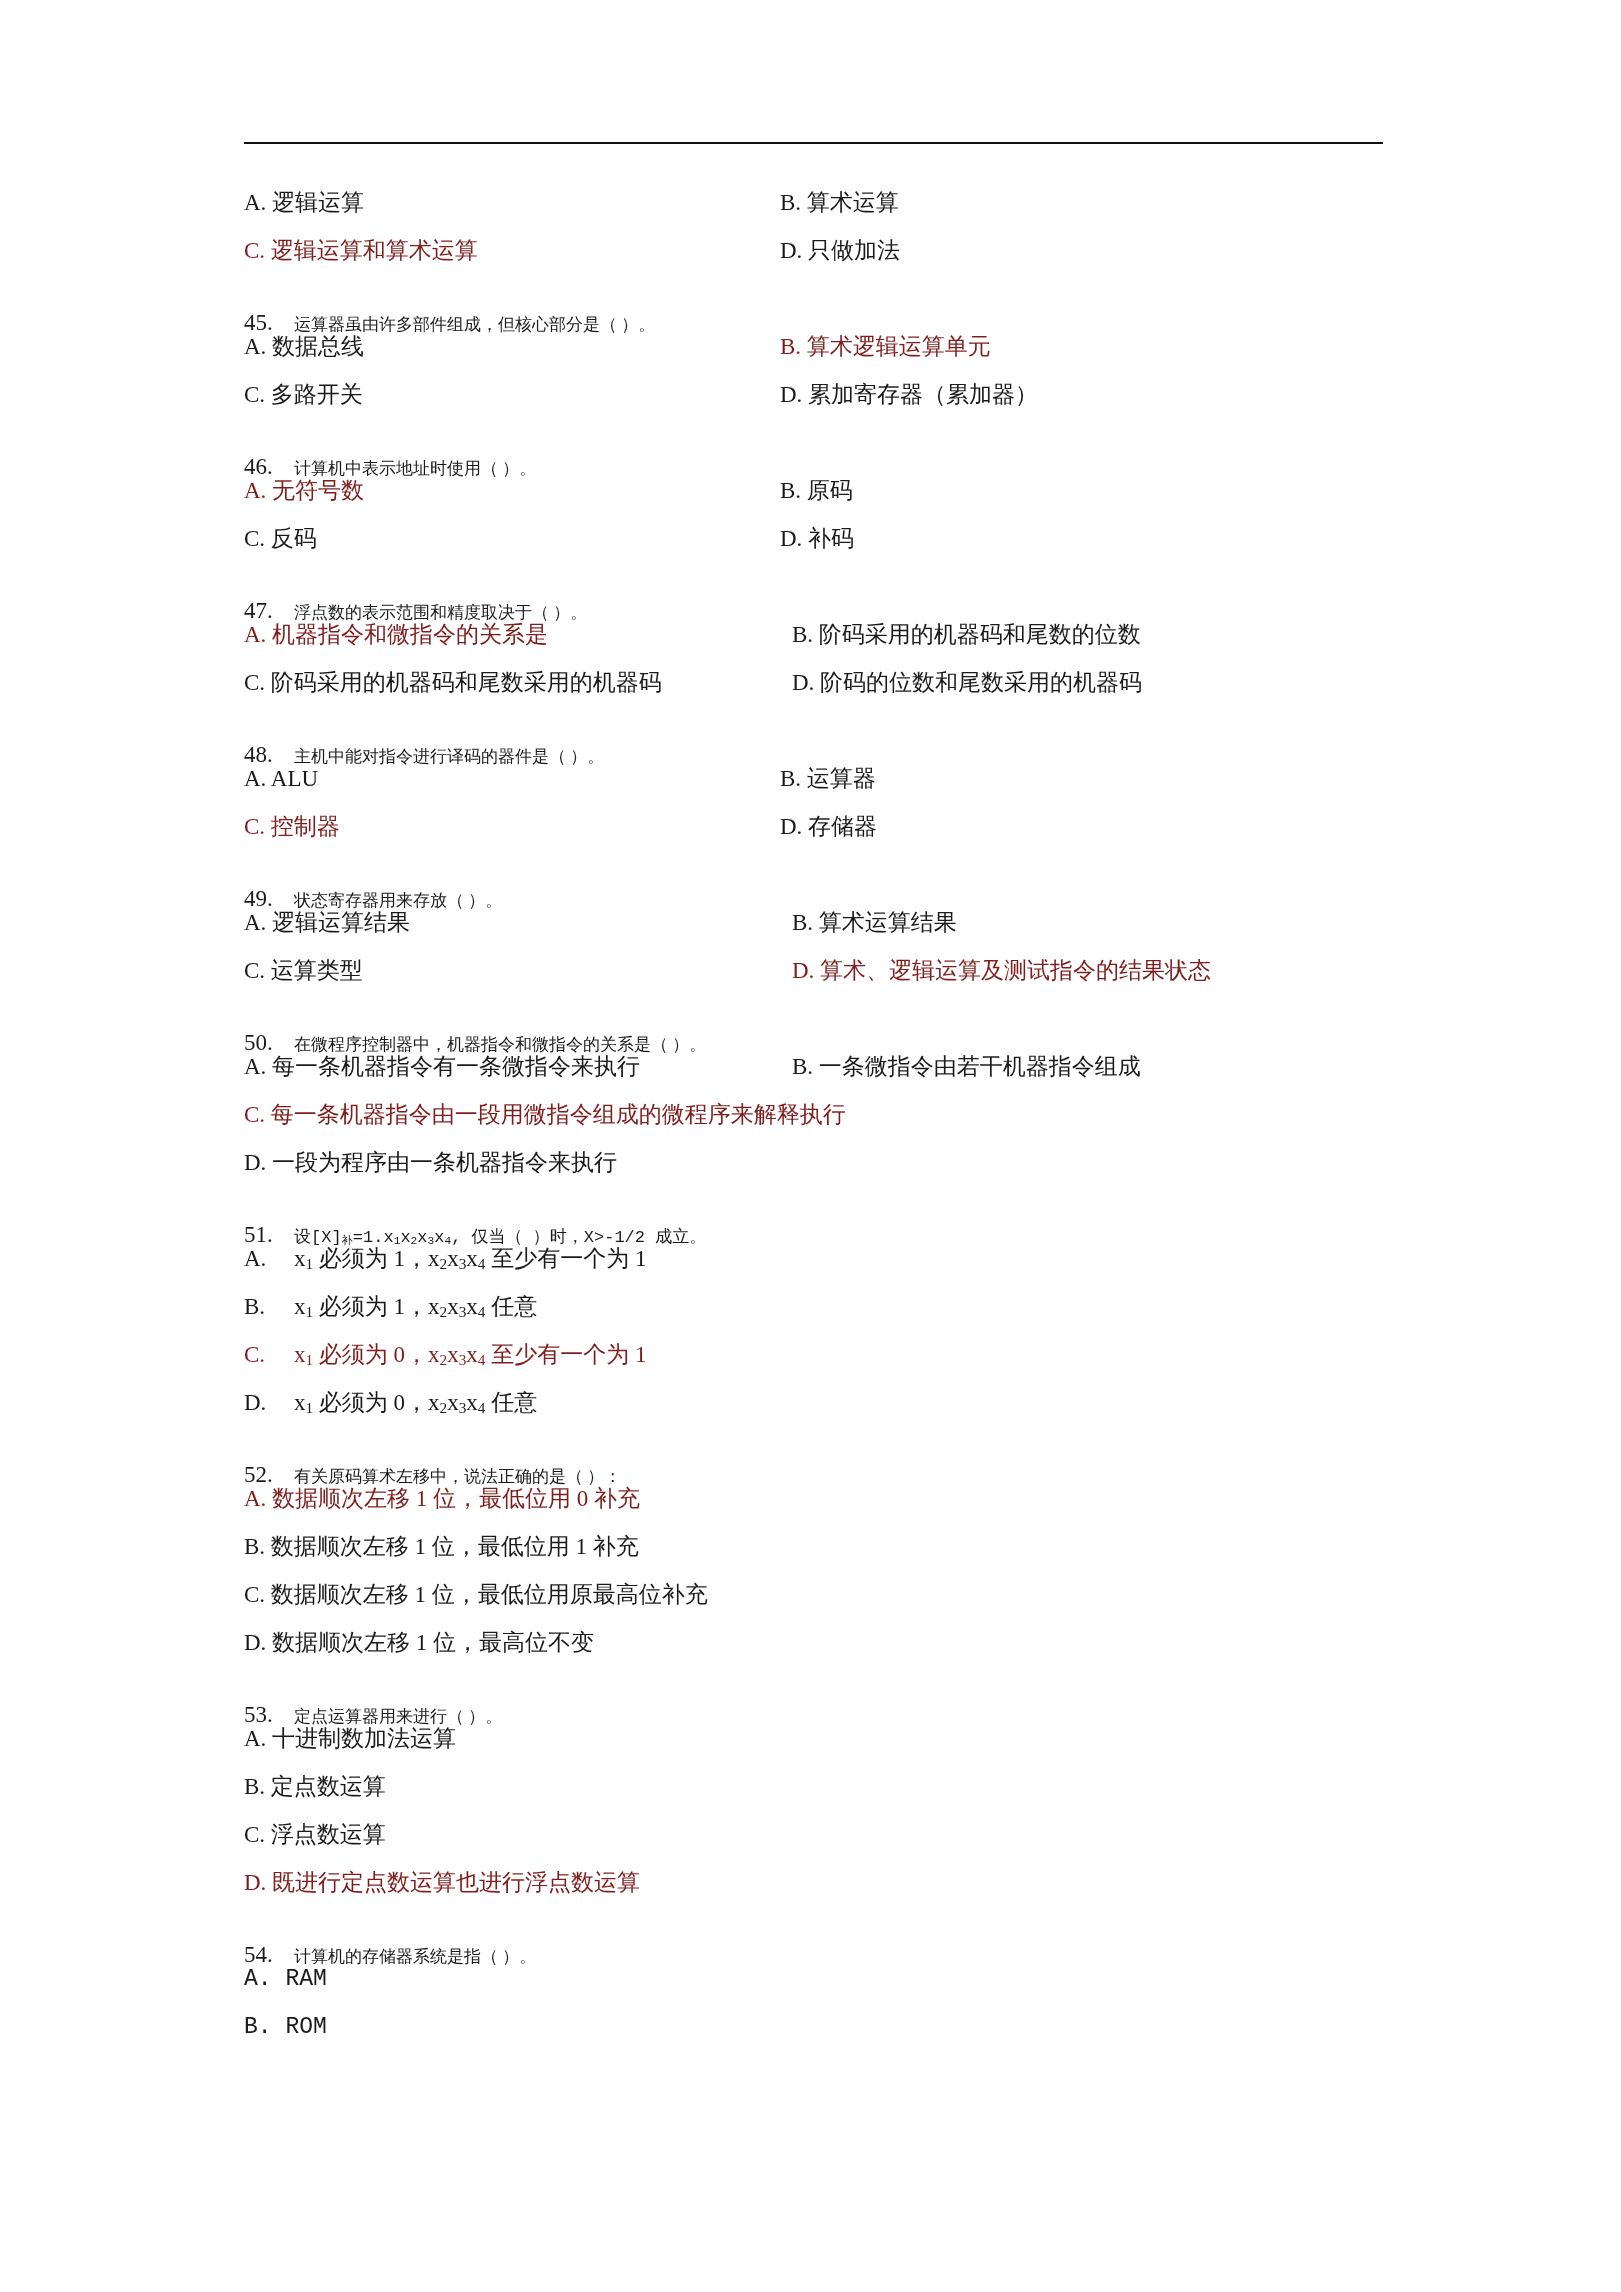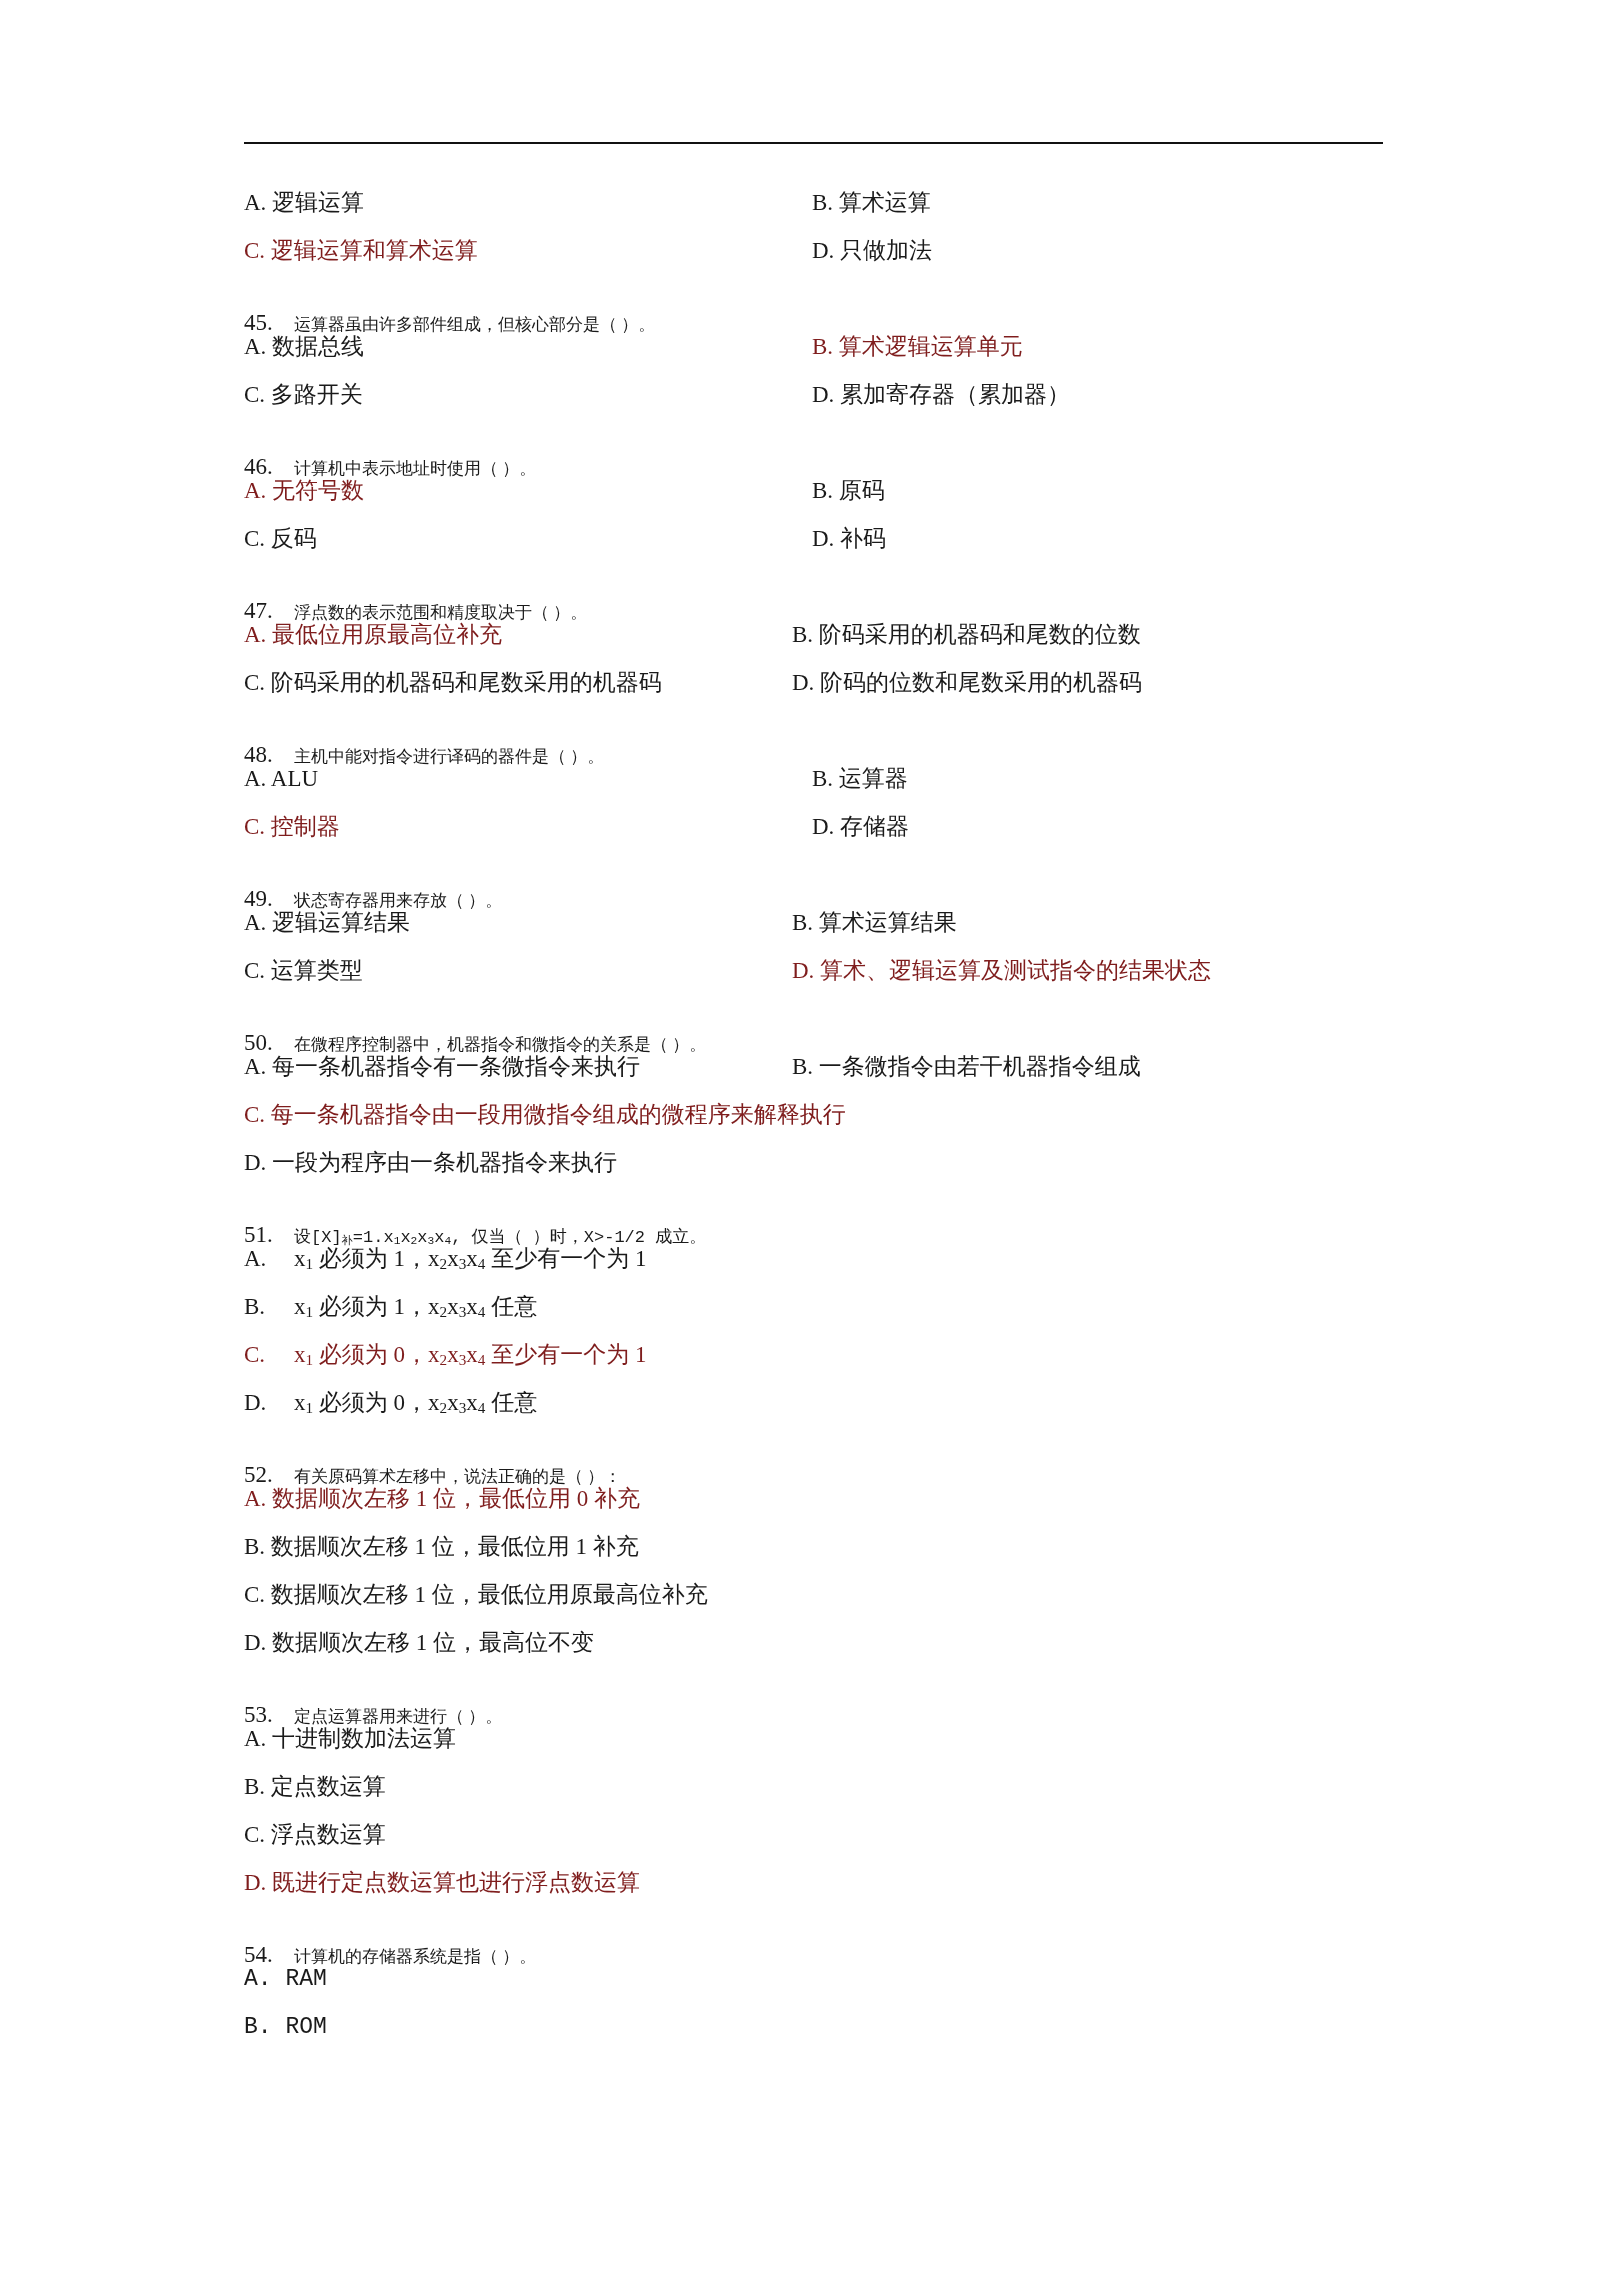--- a/index.html
+++ b/index.html
@@ -49,21 +49,21 @@
   }
 
   .col-l {
     position: absolute;
     left: 0;
     top: 0;
     white-space: nowrap;
   }
   .col-r {
     position: absolute;
-    left: 568px;
+    left: 536px;
     top: 0;
     white-space: nowrap;
   }
   .col-r.r2 { left: 548px; }
 
   
   .qnum {
     display: inline-block;
     min-width: 50px;
     margin-top: 24px;
@@ -128,21 +128,21 @@
     </div>
     <div class="row">
       <span class="col-l blk">C.  反码</span>
       <span class="col-r blk">D. 补码</span>
     </div>
 
     <div class="row">
       <span class="col-l blk"><span class="qnum">47.</span><span class="stem">浮点数的表示范围和精度取决于（  ）。</span></span>
     </div>
     <div class="row">
-      <span class="col-l red">A.  最低位用原最高位补充</span>
+      <span class="col-l red">A.  机器指令和微指令的关系是</span>
       <span class="col-r r2 blk">B.  阶码采用的机器码和尾数的位数</span>
     </div>
     <div class="row">
       <span class="col-l blk">C.  阶码采用的机器码和尾数采用的机器码</span>
       <span class="col-r r2 blk">D. 阶码的位数和尾数采用的机器码</span>
     </div>
 
     <div class="row">
       <span class="col-l blk"><span class="qnum">48.</span><span class="stem">主机中能对指令进行译码的器件是（  ）。</span></span>
     </div>

